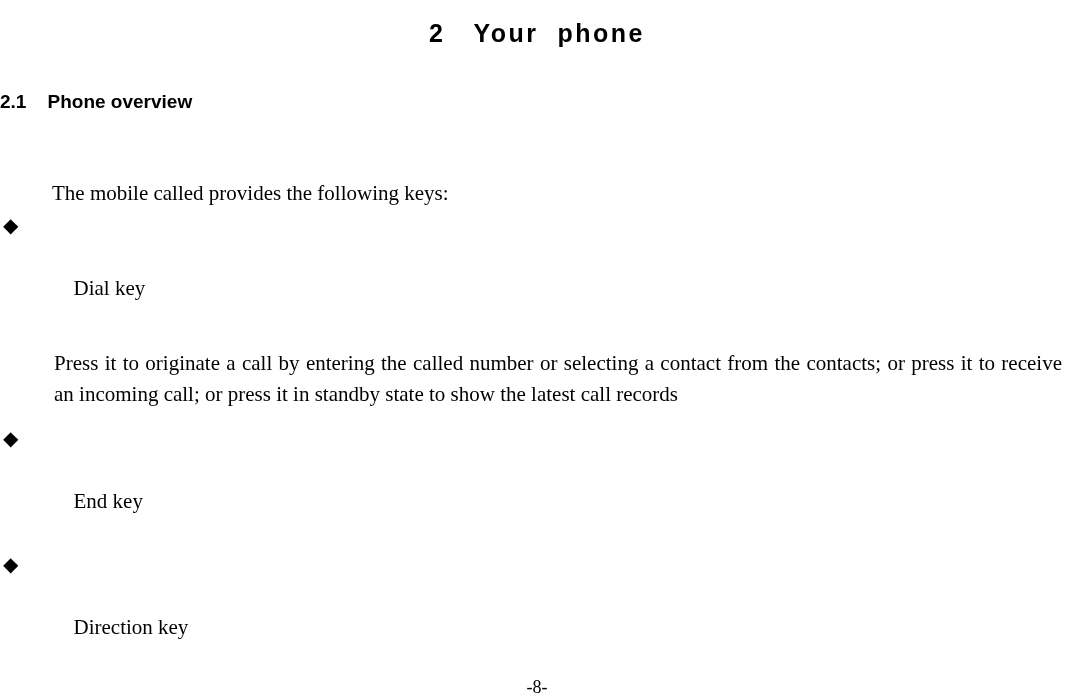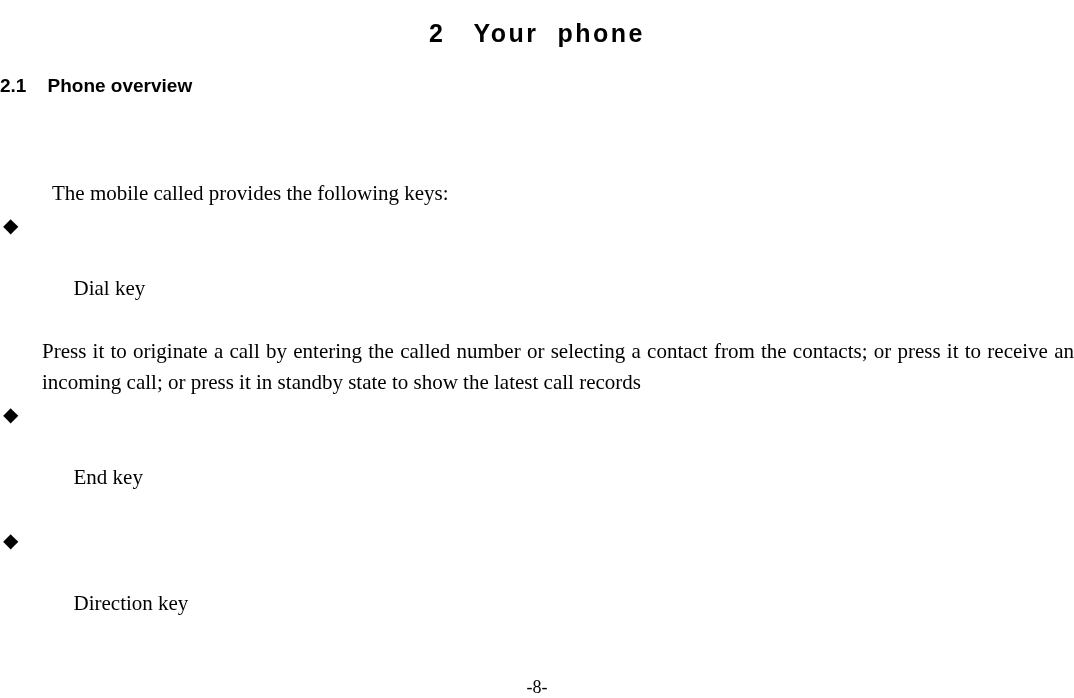--- a/index.html
+++ b/index.html
@@ -42,21 +42,21 @@
   
   .section-heading {
     position: absolute;
     left: 0px;
     font-family: "Liberation Sans", "DejaVu Sans", sans-serif;
     font-weight: bold;
     font-size: 19px;
     line-height: 24px;
     white-space: pre;
   }
-  #heading-2-1 { top: 58px; }
+  #heading-2-1 { top: 74px; }
   #heading-2-2 { top: 140px; }
 
   
   .body-block {
     position: absolute;
     left: 0;
     top: 178px;
     width: 1074px;
     font-size: 21px;
     line-height: 31.5px;
@@ -83,21 +83,21 @@
     line-height: 31.5px;
   }
   .bullet-row .bullet-label { display: inline; margin-top: 33px; }
 
   
   .desc {
     padding-left: 42px;
     padding-right: 0px;
     text-align: justify;
     text-justify: inter-word;
-    margin: 0;
+    margin: 12px;
   }
   .desc.justify-full {
     text-align-last: left;
   }
 
   
   .page-footer {
     position: absolute;
     bottom: 0px;
     left: 0;

